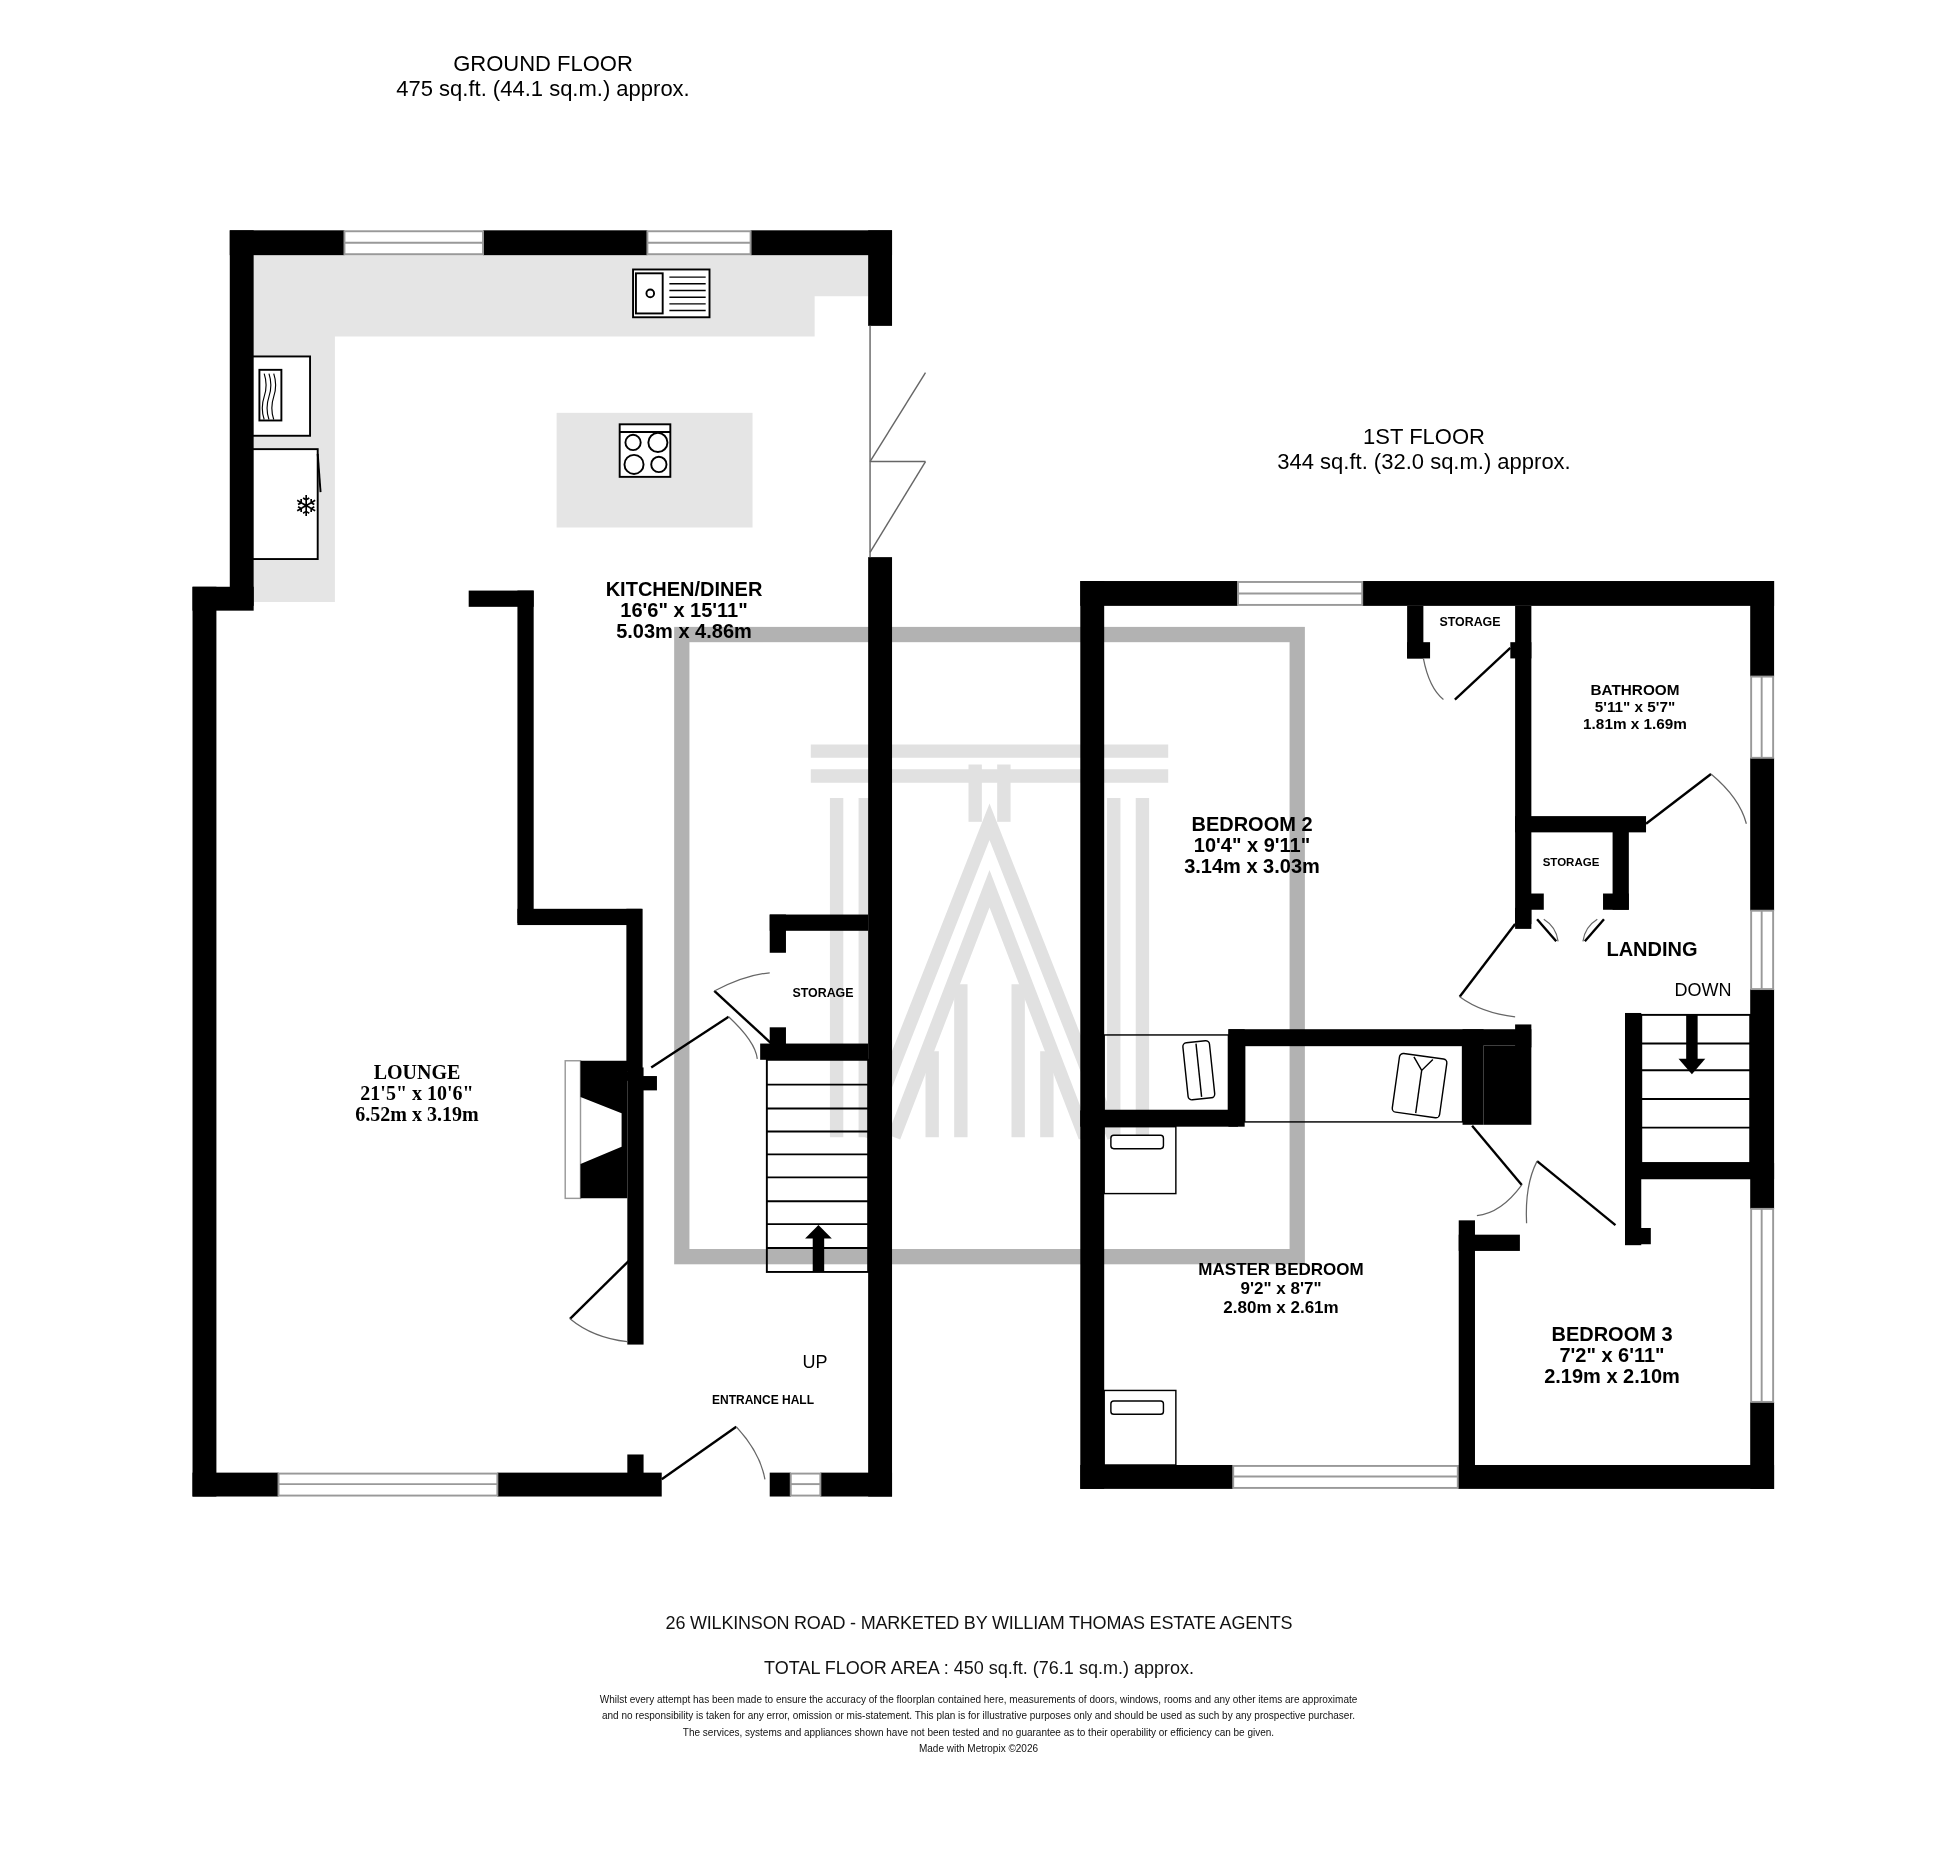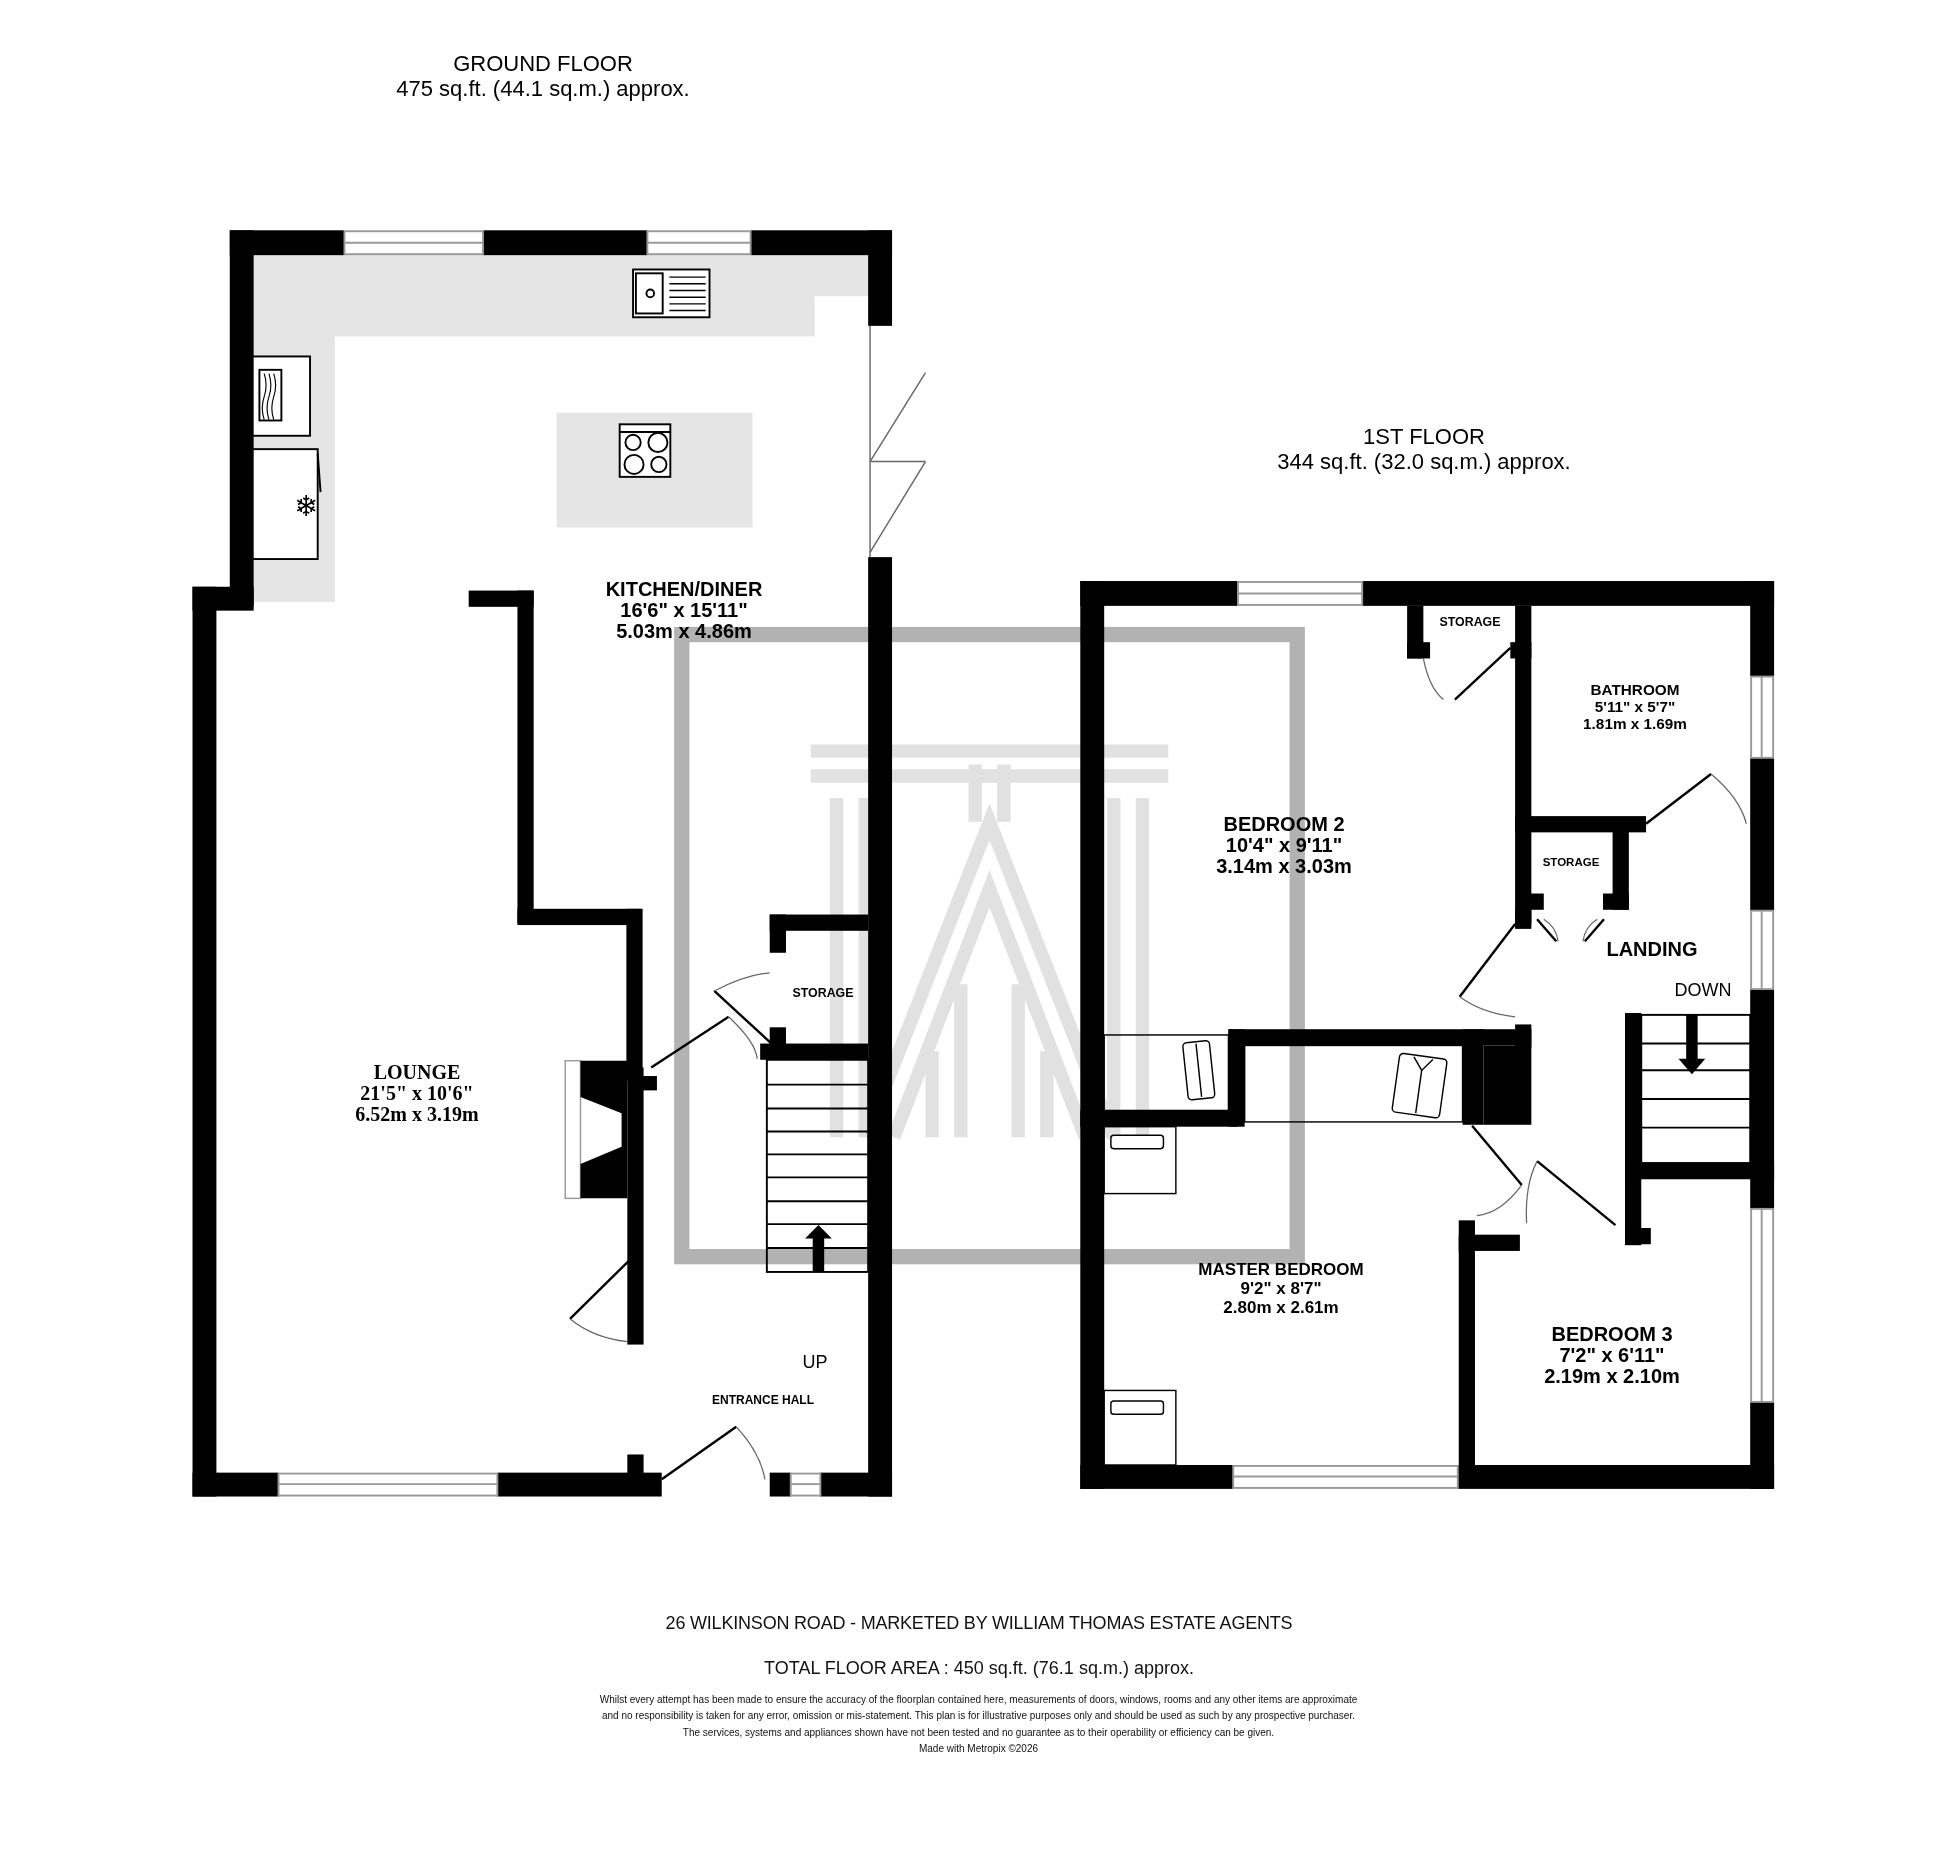--- a/index.html
+++ b/index.html
@@ -284,21 +284,21 @@
 </div>
 <div class="lbl room" style="left:417px; top:1062px;font-family:Liberation Serif, serif;">
   <span class="name">LOUNGE</span>
   <span class="dim">21'5"  x 10'6"</span>
   <span class="dim">6.52m  x 3.19m</span>
 </div>
 <div class="lbl small-lbl" style="left:763px; top:1393px; font-size:12px;">ENTRANCE HALL</div>
 <div class="lbl small-lbl" style="left:823px; top:986px;">STORAGE</div>
 <div class="lbl dir-lbl" style="left:815px; top:1352px;">UP</div>
 
-<div class="lbl room" style="left:1284px; top:814px;">
+<div class="lbl room" style="left:1252px; top:814px;">
   <span class="name">BEDROOM 2</span>
   <span class="dim">10'4"  x 9'11"</span>
   <span class="dim">3.14m  x 3.03m</span>
 </div>
 <div class="lbl room" style="left:1635px; top:681px; font-size:15.3px; line-height:17px;">
   <span class="name">BATHROOM</span>
   <span class="dim">5'11"  x 5'7"</span>
   <span class="dim">1.81m  x 1.69m</span>
 </div>
 <div class="lbl room" style="left:1281px; top:1260px; font-size:17px; line-height:19px;">

